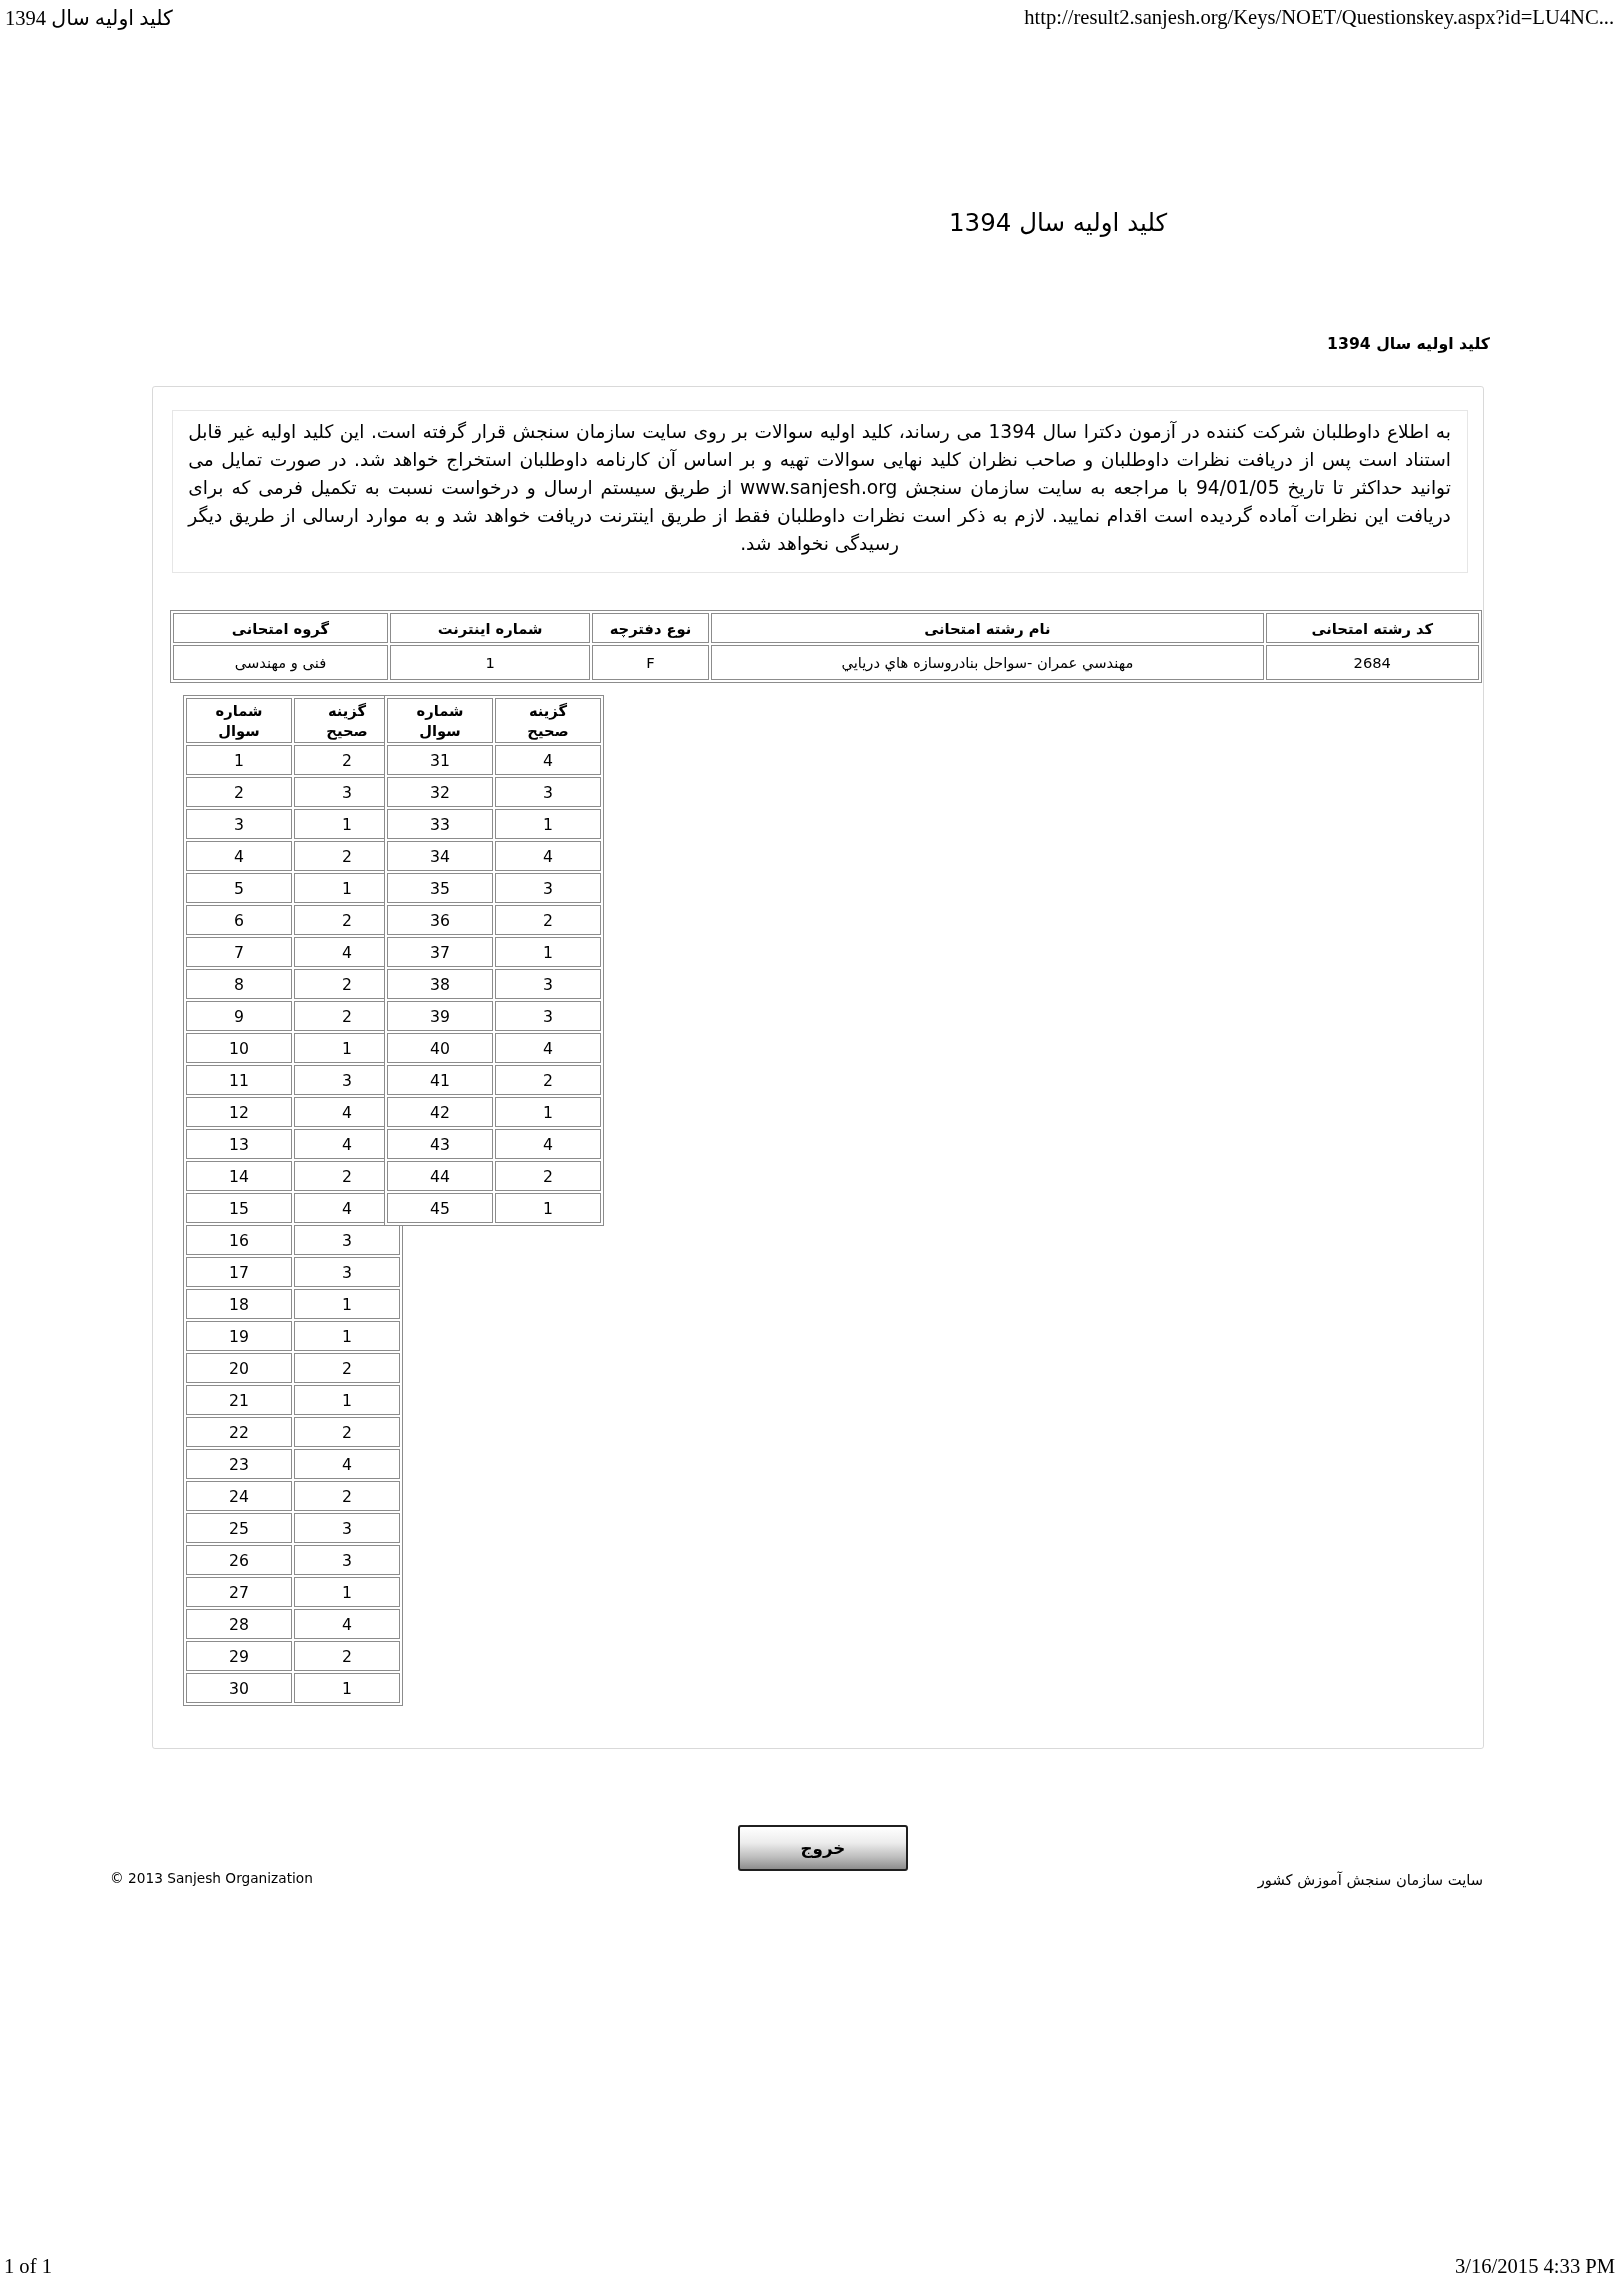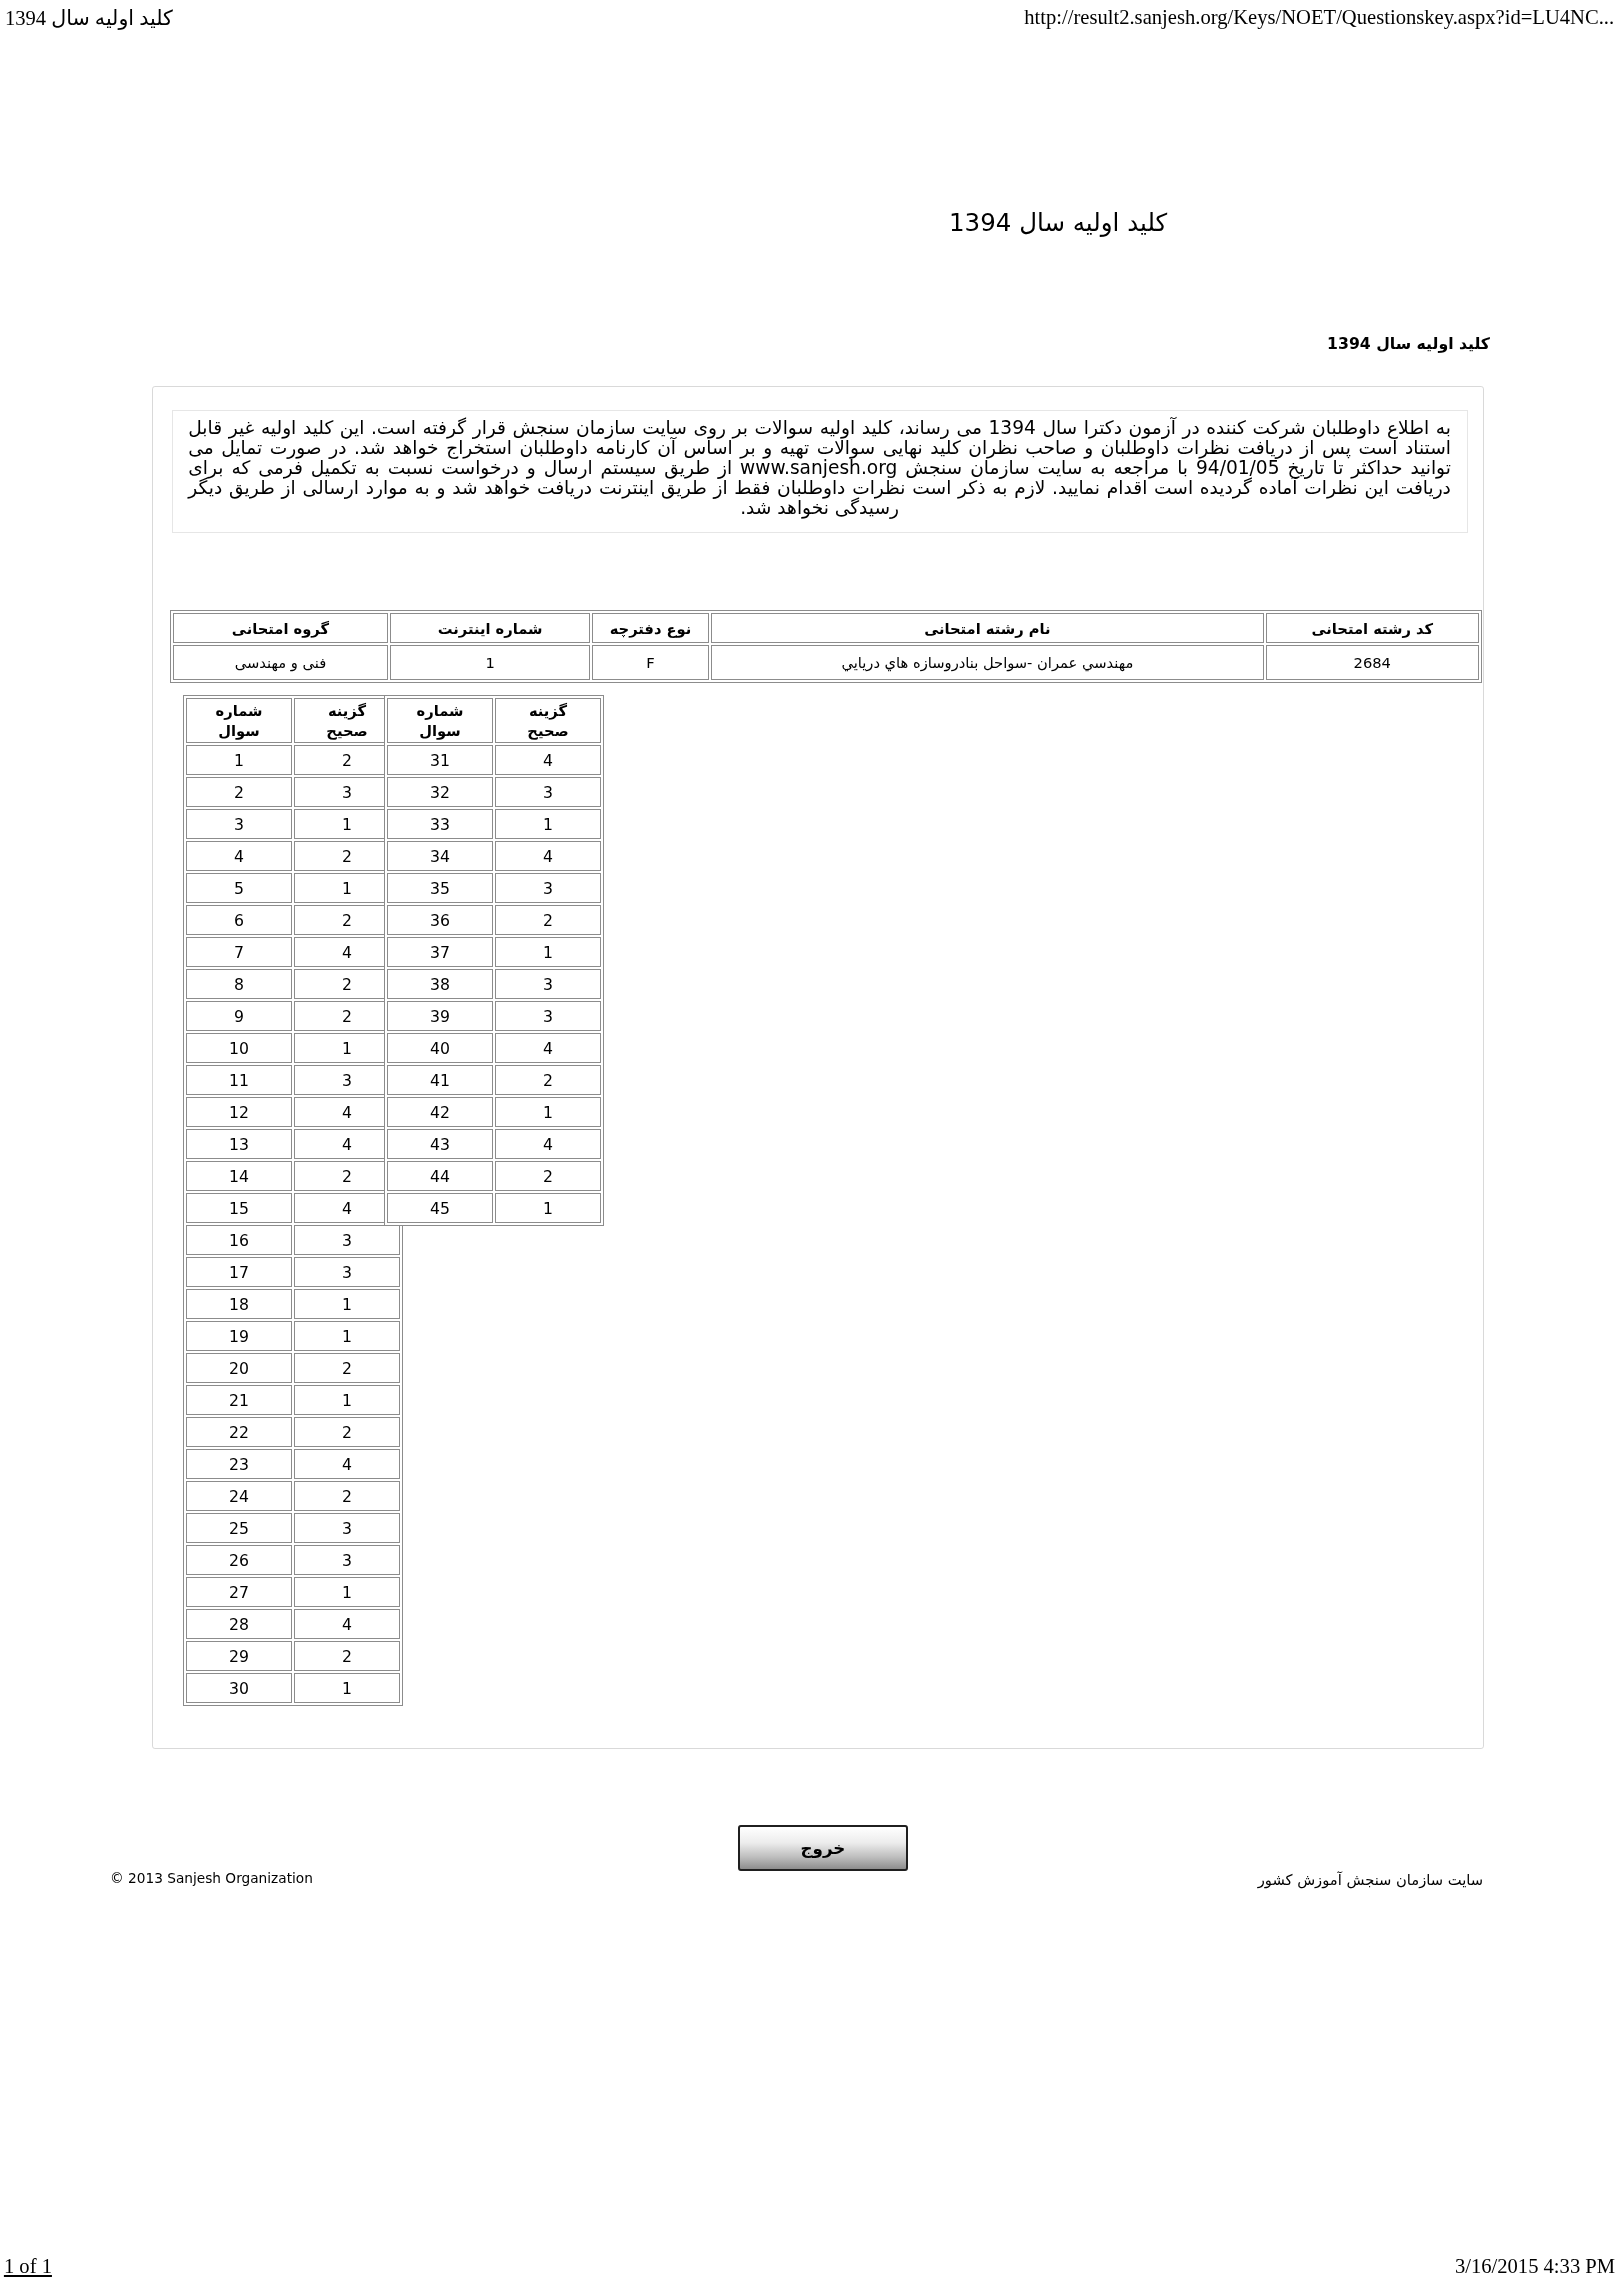--- a/index.html
+++ b/index.html
@@ -29,21 +29,21 @@
   
   .panel{
     position:absolute;top:386px;left:152px;width:1332px;height:1363px;
     border:1px solid var(--panel-border);border-radius:2.9px;background:#fff;
   }
   .notice{
     position:absolute;top:22.5px;left:18.6px;width:1296px;
     border:1px solid var(--notice-border);
     padding:7.8px 15.7px 13.7px 15.7px;
     direction:rtl;text-align:justify;text-align-last:center;
-    font-size:18.6px;line-height:20px;
+    font-size:18.6px;line-height:28px;
   }
 
   
   table{border-collapse:separate;border-spacing:2px;background:#fff;}
   .info-table{
     position:absolute;top:223px;left:16.7px;width:1312px;
     border:1px solid var(--table-border);direction:rtl;table-layout:fixed;
   }
   .info-table th,.info-table td{
     border:1px solid var(--table-border);text-align:center;vertical-align:middle;
@@ -77,21 +77,21 @@
     background:linear-gradient(180deg,var(--button-gradient-top) 0%,#ececec 38%,#bdbdbd 72%,var(--button-gradient-bottom) 100%);
     font-family:"DejaVu Sans","Liberation Sans",sans-serif;
     font-size:16.7px;font-weight:bold;color:#000;direction:rtl;cursor:pointer;margin-top:46px;
   }
 
   
   .footer-copyright{position:absolute;top:1870px;left:110px;font-size:13.7px;white-space:nowrap;}
   .footer-site{position:absolute;top:1871px;right:137px;font-size:14.7px;direction:rtl;white-space:nowrap;}
 
   
-  .print-page{position:absolute;top:2255px;left:3.9px;font-size:20.6px;white-space:nowrap;text-decoration:underline;}
+  .print-page{position:absolute;top:2255px;left:3.9px;font-size:20.6px;white-space:nowrap;}
   .print-time{position:absolute;top:2255px;right:4.9px;font-size:20.6px;white-space:nowrap;}
 </style>
 </head>
 <body>
 
 <div>
 
   <span class="print-title serif">کلید اولیه سال 1394</span>
   <span class="print-url serif">http://result2.sanjesh.org/Keys/NOET/Questionskey.aspx?id=LU4NC...</span>
 

